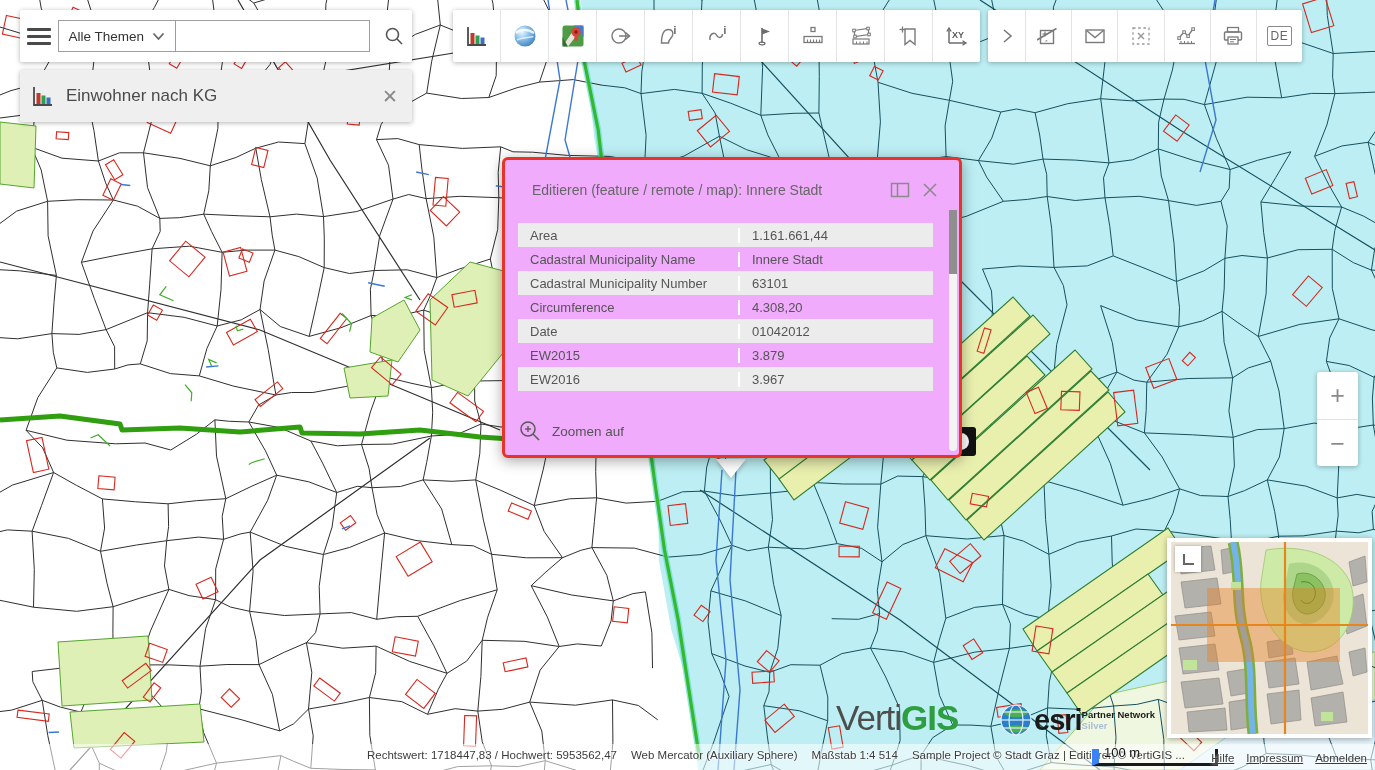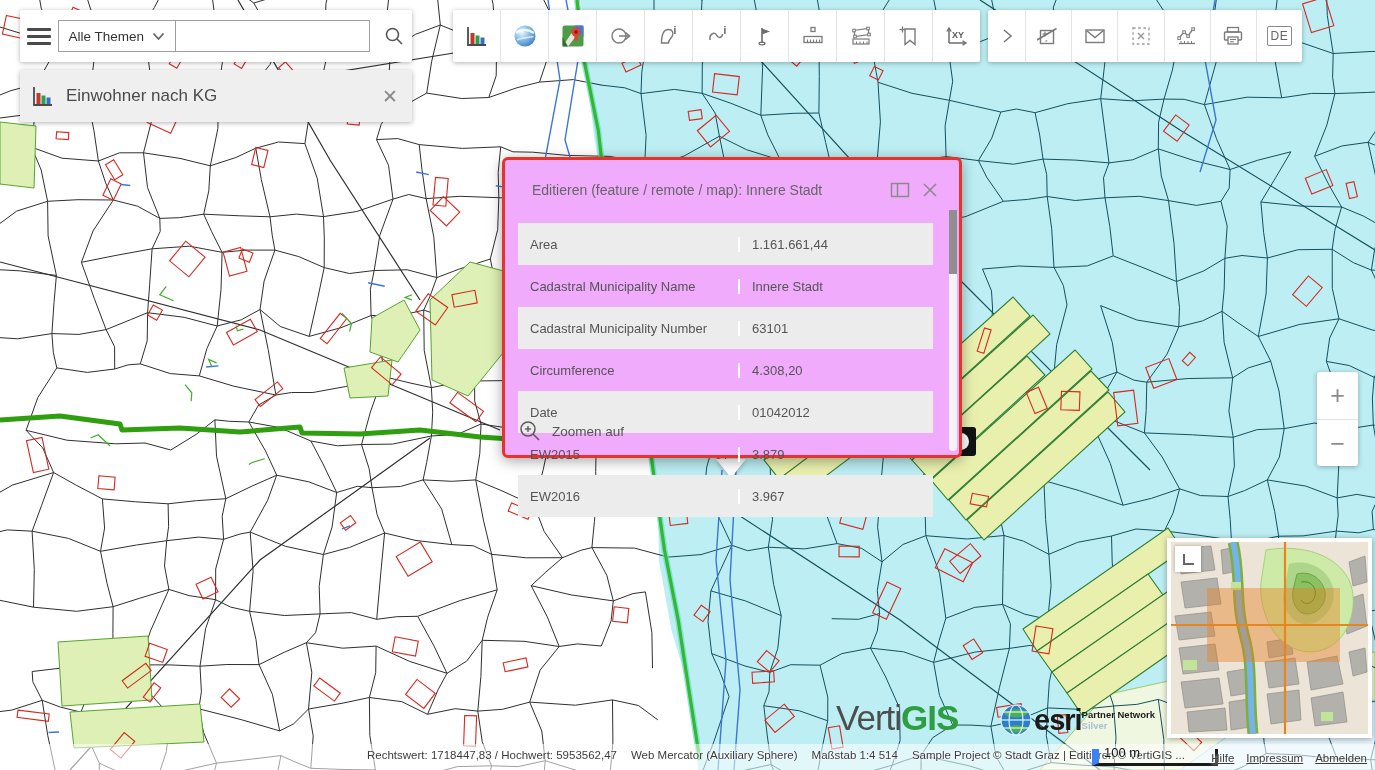--- a/index.html
+++ b/index.html
@@ -46,21 +46,21 @@
   #zoomctl { position:absolute; left:1317px; top:372px; width:41px; background:#fff; border-radius:3px; box-shadow:0 1px 5px rgba(0,0,0,.3); z-index:20; }
   .zcell { height:47px; display:flex; align-items:center; justify-content:center; font-size:25px; color:#8a8a8a; cursor:pointer; }
   .zcell + .zcell { border-top:1px solid #e2e2e2; }
 
   
   #dialog { position:absolute; left:502px; top:157px; width:460px; height:301px; background:#f0abfc; border:3px solid #e8332a; border-radius:6px; box-shadow:0 3px 14px rgba(0,0,0,.35); z-index:30; }
   #dialog-header { display:flex; align-items:center; padding:17px 14px 10px 27px; }
   #dialog-title { flex:1; font-size:14px; color:#666; }
   .dico { width:30px; height:26px; display:flex; align-items:center; justify-content:center; cursor:pointer; color:#8a8a8a; }
   #attr-table { margin:10px 26px 0 13px; }
-  .trow { display:flex; height:42px; align-items:center; font-size:13px; color:#555; }
+  .trow { display:flex; height:24px; align-items:center; font-size:13px; color:#555; }
   .trow:nth-child(odd) { background:#ececec; }
   .tlabel { width:222px; padding-left:12px; border-right:2px solid #fff; }
   .tvalue { flex:1; padding-left:12px; }
   #dialog-scrollbar { position:absolute; right:2px; top:50px; bottom:4px; width:8px; background:#f4f4f4; border-radius:4px; }
   #dialog-thumb { position:absolute; top:0; left:0; width:8px; height:64px; background:#8f8f8f; }
   #dialog-footer { position:absolute; left:13px; bottom:12px; display:flex; align-items:center; gap:10px; cursor:pointer; }
   #dialog-footer span { font-size:13.5px; color:#555; }
   #dialog-pointer { position:absolute; left:716px; top:459px; width:0; height:0; border-left:15px solid transparent; border-right:15px solid transparent; border-top:19px solid #ffffff; filter:drop-shadow(0 2px 2px rgba(0,0,0,.25)); z-index:29; }
 
   

